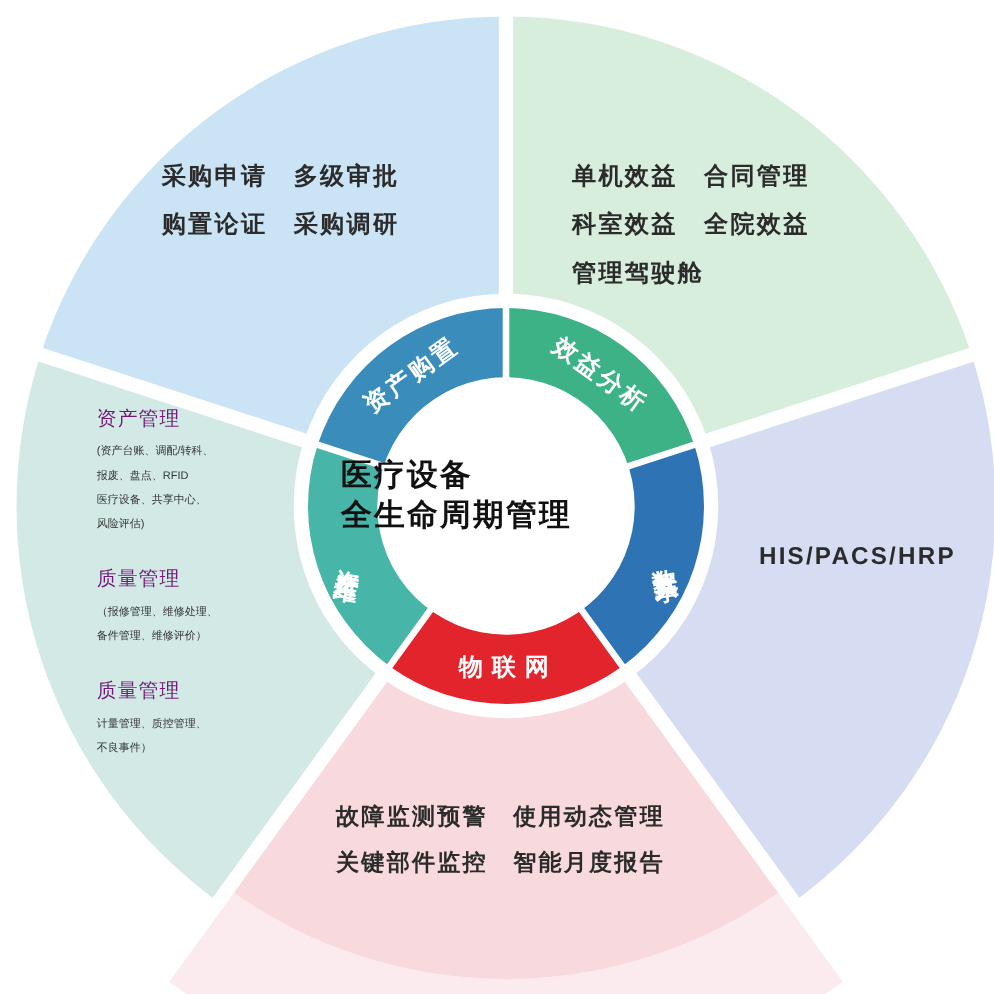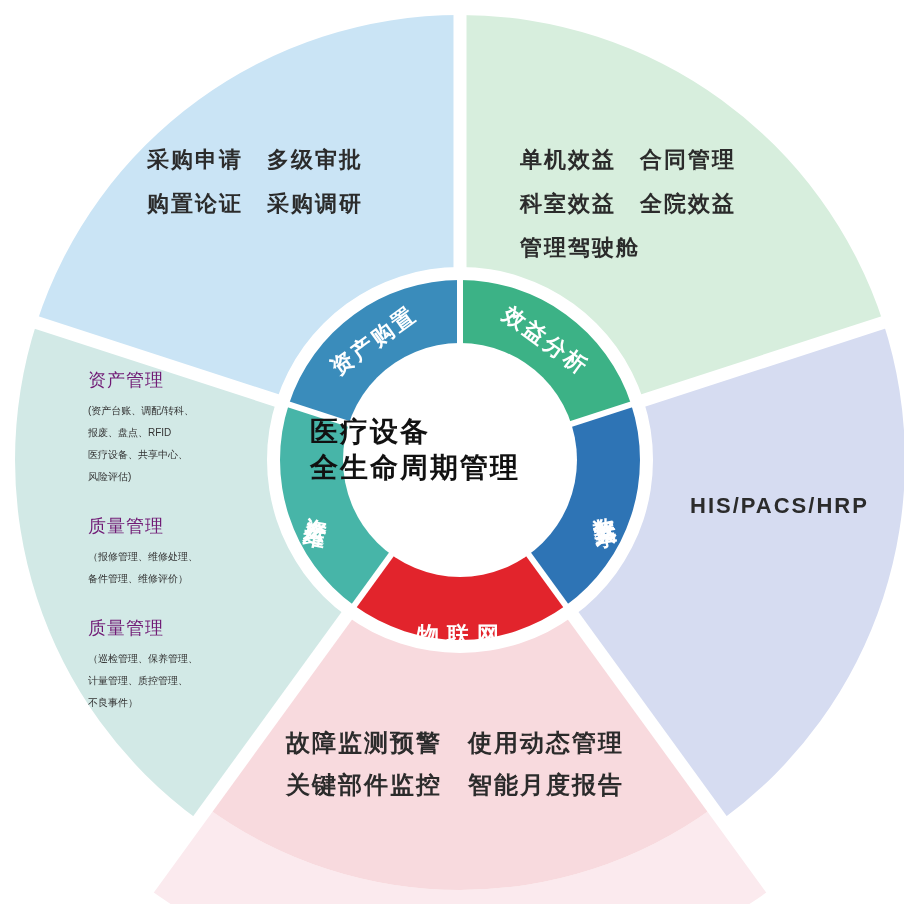--- a/index.html
+++ b/index.html
@@ -16,21 +16,21 @@
     letter-spacing:3px; white-space:nowrap; }
   .ring-label.vertical { writing-mode:vertical-rl; text-orientation:upright; letter-spacing:2px; }
 
   .sector-block .line { font-size:22px; font-weight:600; line-height:44px;
     letter-spacing:2px; white-space:nowrap; }
   .block-acquisition { left:105px; top:138px; width:300px; text-align:center; }
   .block-benefit { left:520px; top:138px; width:320px; text-align:left; }
   .block-data { left:690px; top:484px; width:210px; text-align:left; }
   .block-data .line { line-height:43px; }
   .block-iot { left:255px; top:722px; width:400px; text-align:center; }
-  .block-iot .line { line-height:42px; font-size:24px; }
+  .block-iot .line { line-height:42px; font-size:21px; }
 
   .ops-block { left:88px; top:368px; width:215px; }
   .ops-group { margin-bottom:26px; }
   .ops-title { font-size:18px; font-weight:400; color:#701a75; letter-spacing:1px; margin-bottom:8px; }
   .ops-detail { font-size:10px; color:#333333; line-height:22px; white-space:nowrap; }
 </style>
 </head>
 <body>
 
 <div id="stage">
@@ -71,21 +71,21 @@
   </svg>
 
   <div class="txt center-title">
     <div>医疗设备</div>
     <div>全生命周期管理</div>
   </div>
 
   <div class="ring-label" style="left:374px; top:341px; transform:translate(-50%,-50%) rotate(-36deg);">资产购置</div>
   <div class="ring-label" style="left:546px; top:341px; transform:translate(-50%,-50%) rotate(36deg);">效益分析</div>
   <div class="ring-label vertical" style="left:600px; top:505px; transform:translate(-50%,-50%) rotate(-10deg);">数据共享</div>
-  <div class="ring-label" style="left:462px; top:607px; transform:translate(-50%,-50%); letter-spacing:8px;margin-top:28px;">物联网</div>
+  <div class="ring-label" style="left:462px; top:607px; transform:translate(-50%,-50%); letter-spacing:8px;">物联网</div>
   <div class="ring-label vertical" style="left:320px; top:505px; transform:translate(-50%,-50%) rotate(10deg);">资产运维</div>
 
   <div class="txt sector-block block-acquisition">
     <div class="line">采购申请　多级审批</div>
     <div class="line">购置论证　采购调研</div>
   </div>
 
   <div class="txt sector-block block-benefit">
     <div class="line">单机效益　合同管理</div>
     <div class="line">科室效益　全院效益</div>
@@ -109,19 +109,18 @@
       <div class="ops-detail">医疗设备、共享中心、</div>
       <div class="ops-detail">风险评估)</div>
     </div>
     <div class="ops-group">
       <div class="ops-title">质量管理</div>
       <div class="ops-detail">（报修管理、维修处理、</div>
       <div class="ops-detail">备件管理、维修评价）</div>
     </div>
     <div class="ops-group">
       <div class="ops-title">质量管理</div>
-      <div class="ops-detail">（巡检管理、保养管理、</div>
       <div class="ops-detail">计量管理、质控管理、</div>
       <div class="ops-detail">不良事件）</div>
     </div>
   </div>
 
 </div>
 
 </body></html>

